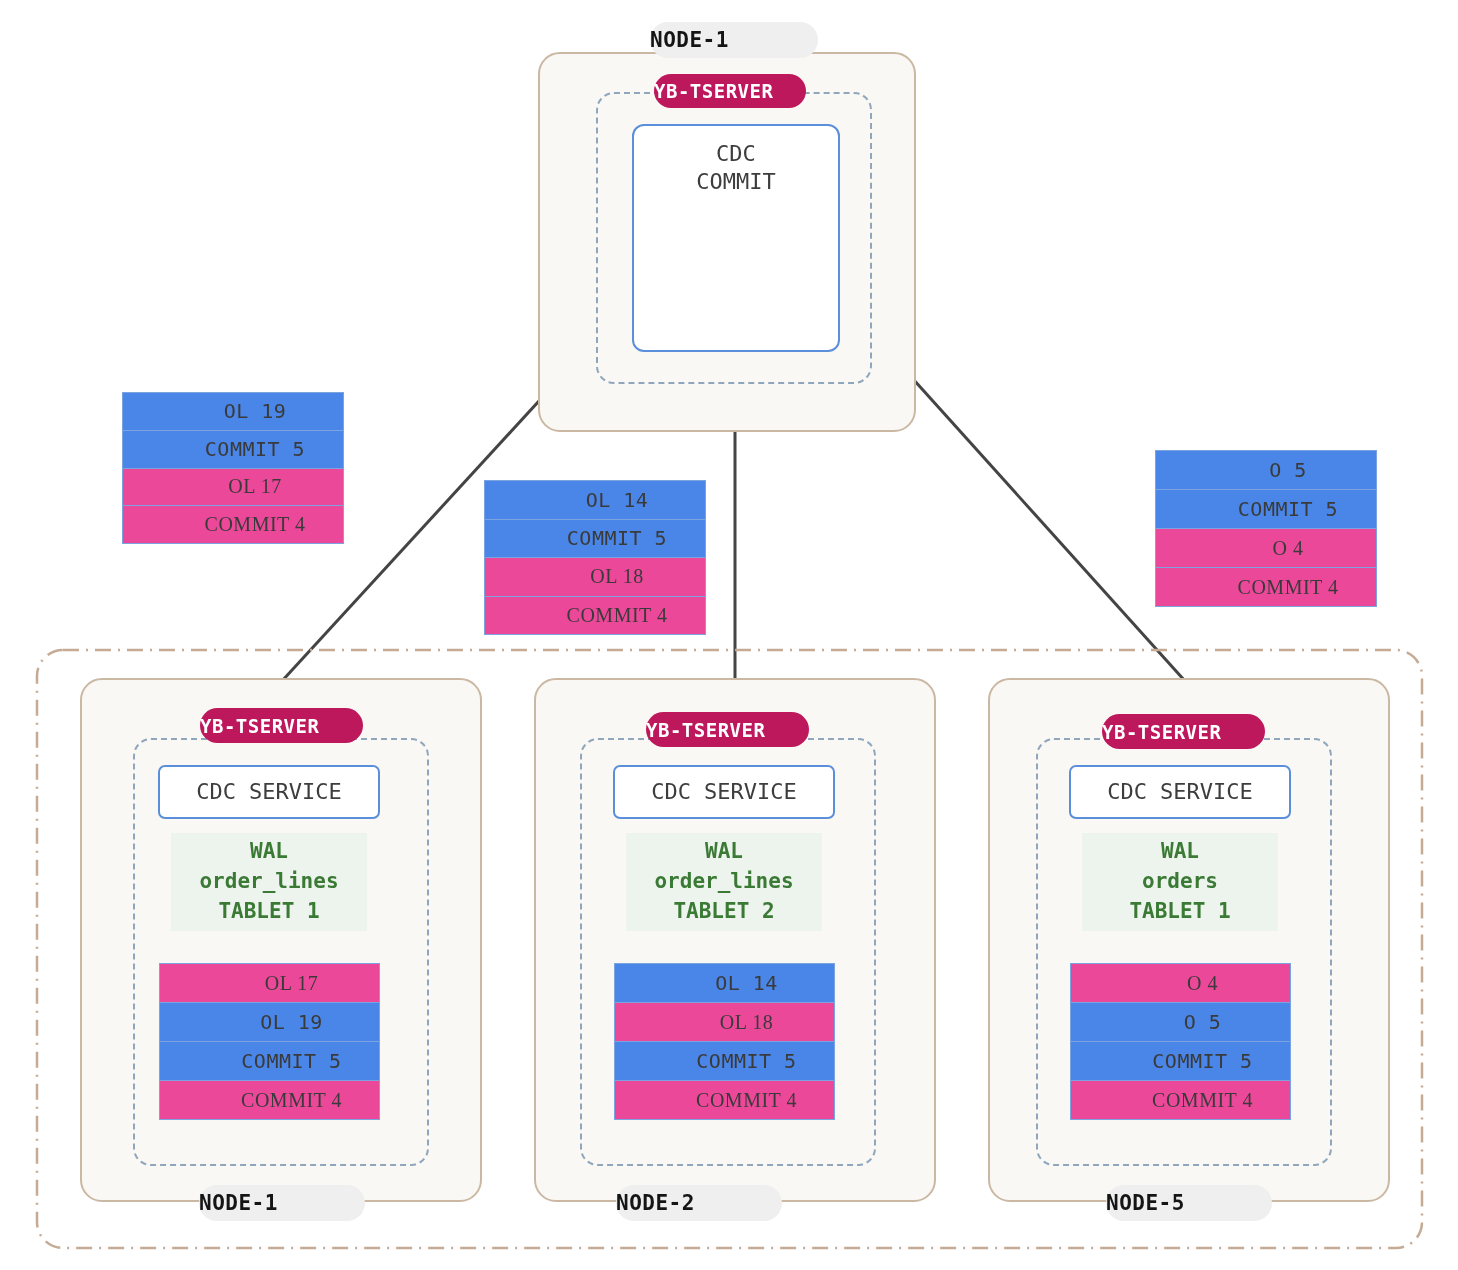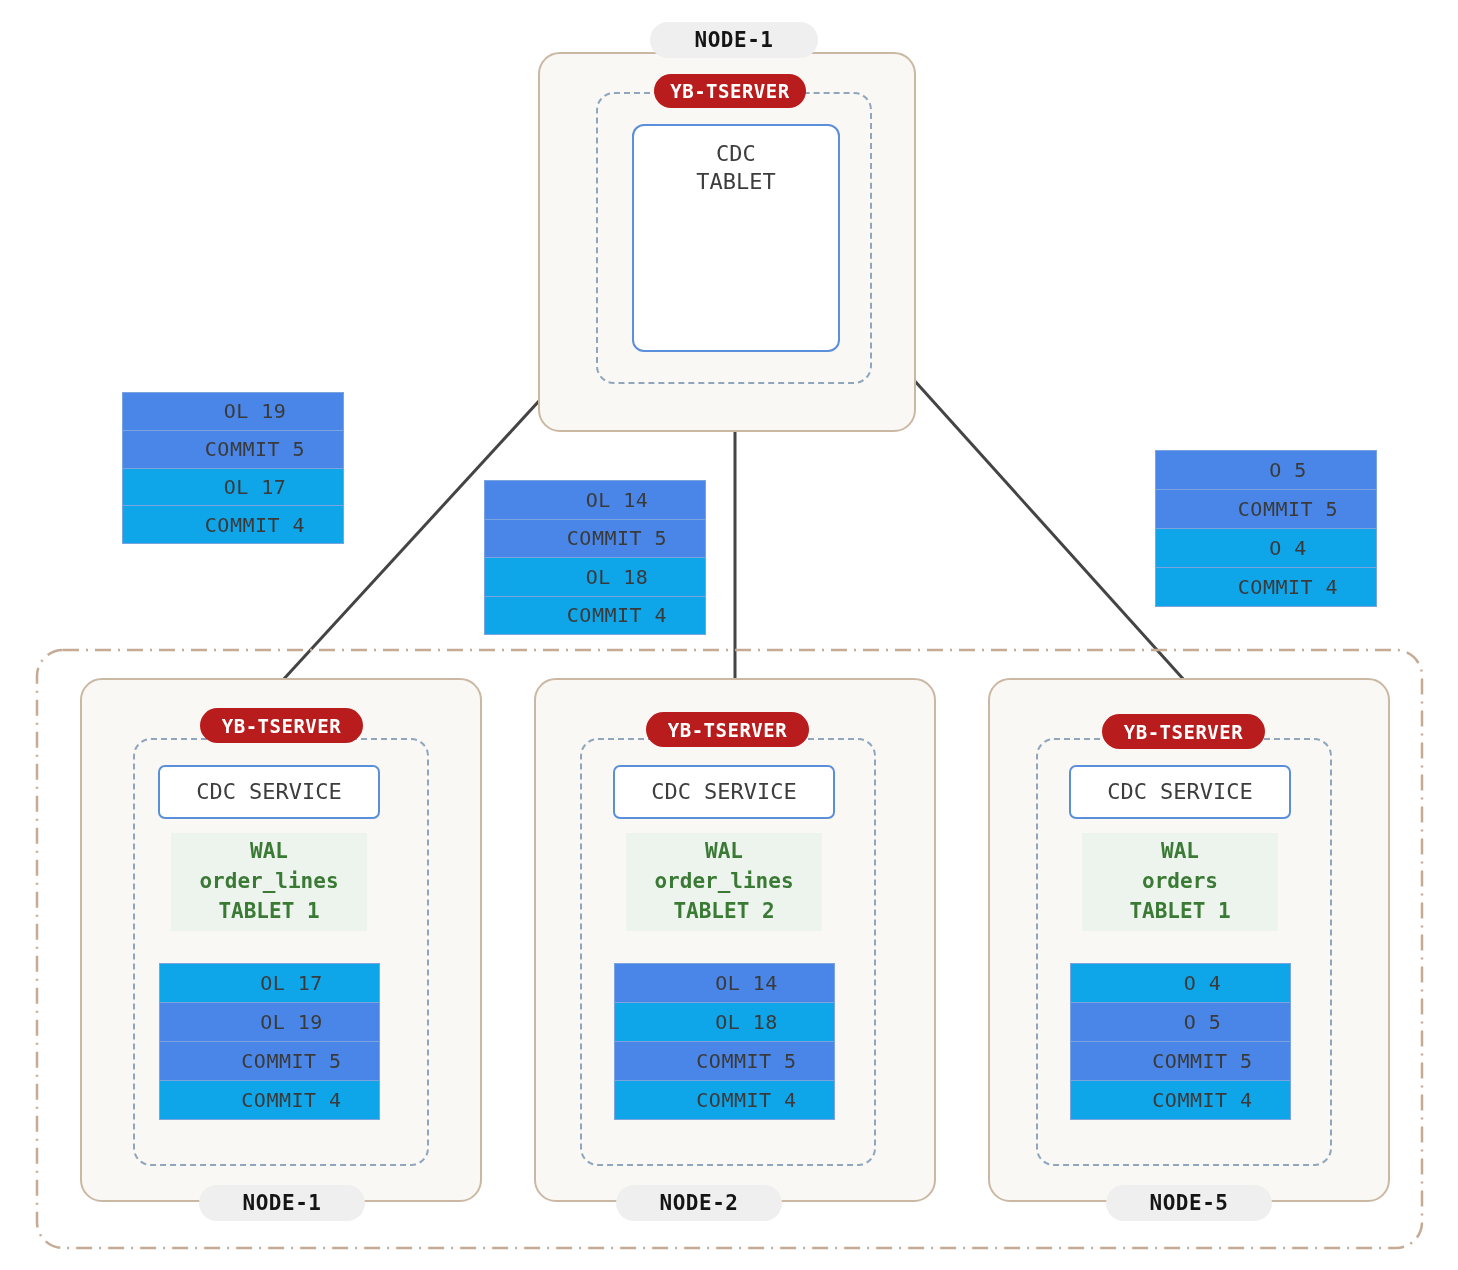--- a/index.html
+++ b/index.html
@@ -30,33 +30,33 @@
   .tserver-dash {
     border: 2.5px dashed #8fa6bd;
     border-radius: 18px;
     background: transparent;
   }
 
   
   .pill {
     display: flex;
     align-items: center;
-    justify-content: center;
+    justify-content: flex-start;
     border-radius: 999px;
     font-weight: bold;
     letter-spacing: 0.5px;
     white-space: nowrap;
   }
   .pill-node {
     background: #efefef;
     color: #151515;
     font-size: 21px;
   }
   .pill-tserver {
-    background: #b91c1c;
+    background: #be185d;
     color: #ffffff;
     font-size: 19px;
   }
 
   
   .cdc-box {
     background: #ffffff;
     border: 2px solid #5b8fdb;
     border-radius: 7px;
     display: flex;
@@ -113,21 +113,21 @@
     display: flex;
     align-items: center;
     justify-content: center;
     font-size: 20px;
     color: #3a3a3a;
     border-bottom: 1.5px solid #7ba3e0;
     letter-spacing: 0.5px;
     padding-left: 44px;
   }
   .rec:last-child { border-bottom: none; }
-  .rec.green { background: #0ea5e9; }
+  .rec.green { background: #ec4899; font-family: Liberation Serif, serif; }
   .rec.blue  { background: #4a86e8; }
 
   svg.overlay {
     position: absolute;
     left: 0; top: 0;
     width: 1458px;
     height: 1270px;
     pointer-events: none;
   }
 </style>
@@ -149,21 +149,21 @@
 
     <line x1="1185" y1="681" x2="813" y2="268" stroke="#444444" stroke-width="3" marker-end="url(#ah)"></line>
   </svg>
 
   <div class="abs node-box" style="left:538px; top:52px; width:378px; height:380px;"></div>
 
   <div class="abs tserver-dash" style="left:596px; top:92px; width:276px; height:292px;"></div>
 
   <div class="abs cdc-box cdc-box-top" style="left:632px; top:124px; width:208px; height:228px;">
     <span>CDC
-TABLET</span>
+COMMIT</span>
   </div>
 
 
   <div class="abs pill pill-node" style="left:650px; top:22px; width:168px; height:36px;">
     <span>NODE-1</span>
   </div>
 
   <div class="abs pill pill-tserver" style="left:654px; top:74px; width:152px; height:34px;">
     <span>YB-TSERVER</span>
   </div>

